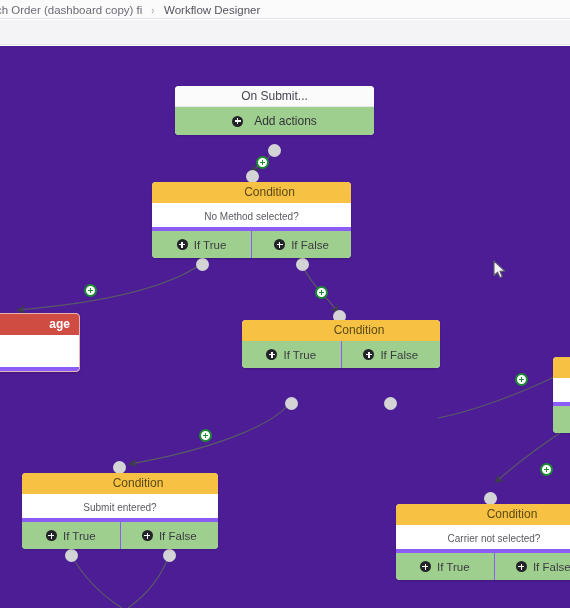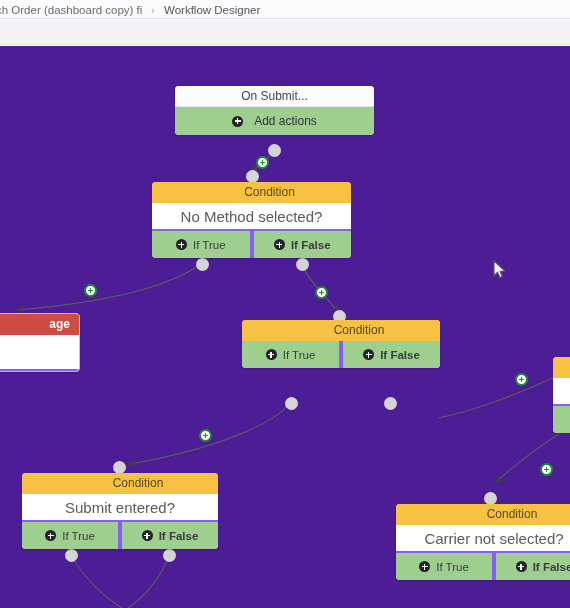--- a/index.html
+++ b/index.html
@@ -106,47 +106,47 @@
     background: #f7c244;
     color: #5b4a14;
     padding-left: 36px;
   }
   .head-error {
     background: #cf4c43;
     color: #ffffff;
     font-weight: bold;
   }
   .node-body {
-    font-size: 15px;
+    font-size: 10px;
     text-align: center;
     line-height: 28px;
     height: 28px;
     color: #5a5a62;
     background: #ffffff;
-    border-bottom: 2px solid #8b5cf6;
+    border-bottom: 4px solid #8b5cf6;
     box-sizing: border-box;
     white-space: nowrap;
     overflow: hidden;
   }
   .node-foot {
     display: flex;
     height: 27px;
     background: #9fcf8f;
   }
   .foot-cell {
     flex: 1 1 0;
     display: flex;
     align-items: center;
     justify-content: center;
     gap: 6px;
     font-size: 11.5px;
     color: #3b3b42;
     box-sizing: border-box;
   }
-  .foot-cell + .foot-cell { border-left: 4px solid #8b5cf6; font-weight: bold; }
+  .foot-cell + .foot-cell { border-left: 1px solid #8b5cf6; }
   .foot-single {
     height: 28px;
     background: #9fcf8f;
     display: flex;
     align-items: center;
     justify-content: center;
     gap: 11px;
     font-size: 12px;
     color: #33333a;
   }

